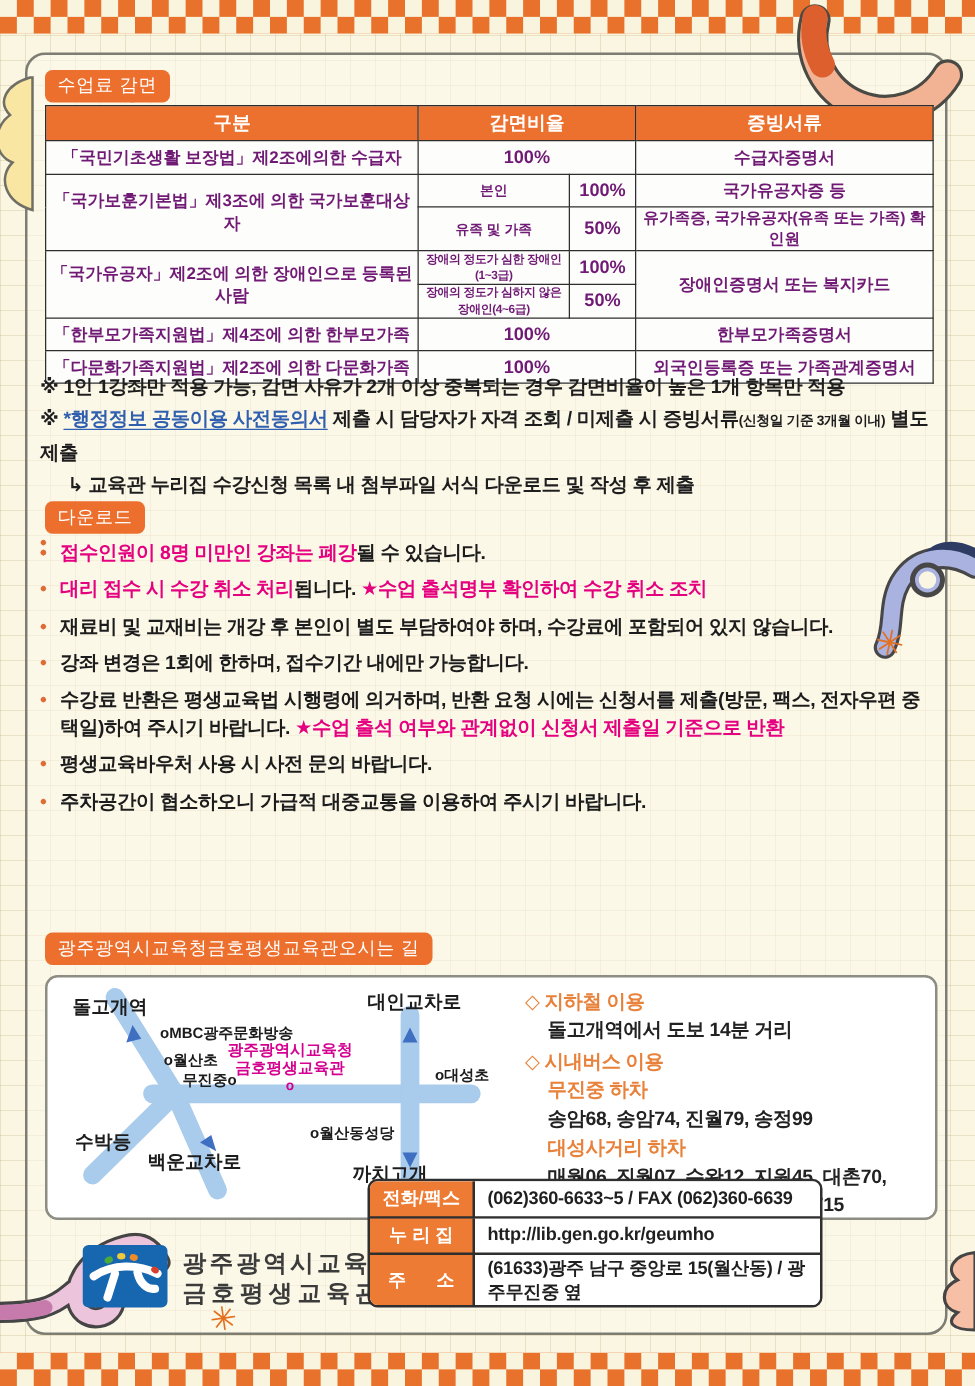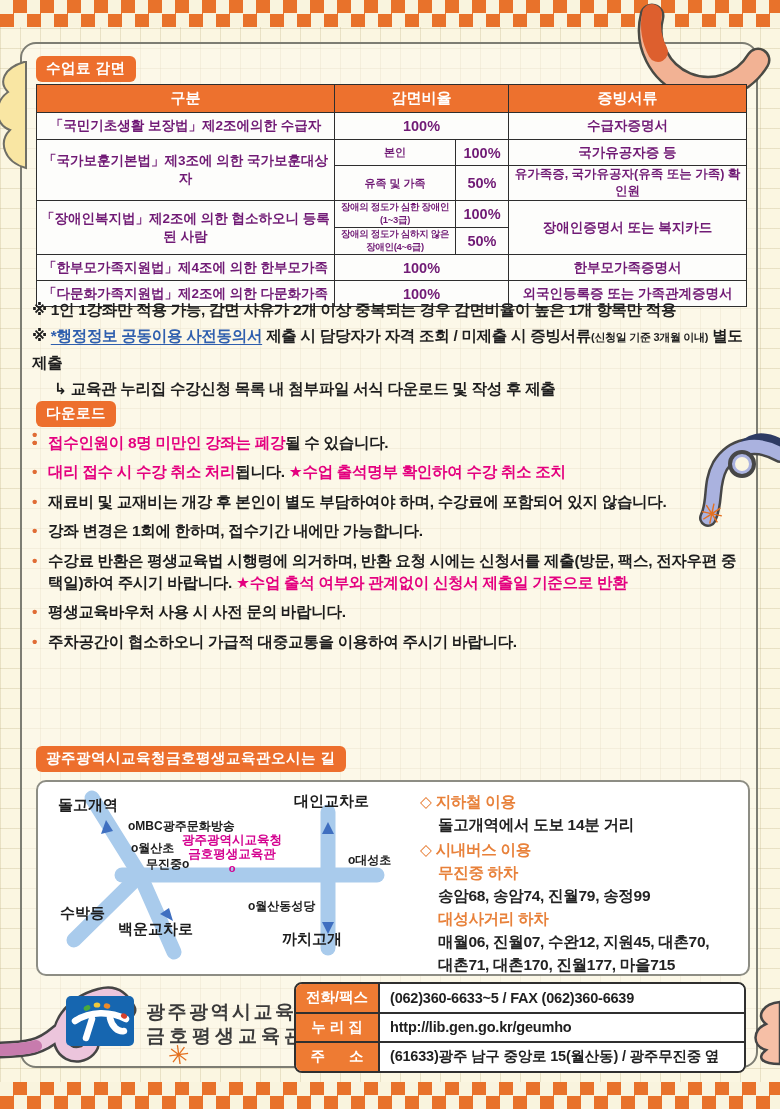--- a/index.html
+++ b/index.html
@@ -9,21 +9,21 @@
     background-image:
       repeating-linear-gradient(0deg, rgba(190,176,130,.30) 0 1px, transparent 1px 20px),
       repeating-linear-gradient(90deg, rgba(190,176,130,.30) 0 1px, transparent 1px 20px);}
   .checker{position:absolute;left:0;width:780px;height:27px;
     background:repeating-conic-gradient(#E8722B 0% 25%, #F9F4DE 0% 50%);
     background-size:27px 27px;}
   .checker.top{top:0;}
   .checker.bottom{top:1082px;}
   .card{position:absolute;left:20px;top:42px;width:734px;height:1022px;
     border:2px solid #7d7d73;border-radius:16px;background:rgba(253,250,238,.55);}
-  .badge{position:absolute;background:#ED6F2D;color:#fff;font-weight:bold;
+  .badge{position:absolute;background:#ED6F2D;color:#fff;font-weight:normal;
     font-size:14.5px;padding:3px 10px 4px;border-radius:6px;letter-spacing:.5px;white-space:nowrap;}
   
   table.fee{position:absolute;left:36px;top:84px;width:710px;border-collapse:collapse;table-layout:fixed;
     background:#FDFDFB;}
   table.fee th,table.fee td{border:1.7px solid #2e2e2e;text-align:center;vertical-align:middle;
     color:#701a75;font-weight:bold;padding:0 2px;overflow:hidden;}
   table.fee th{background:#ED712E;color:#fff;font-size:15px;height:27px;}
   td.cat{font-size:13.5px;}
   td.rate{font-size:14.5px;}
   td.doc{font-size:13.5px;}
@@ -46,21 +46,21 @@
   .mapbox{position:absolute;left:36px;top:780px;width:710px;height:192px;background:#fff;
     border:2px solid #8d8d84;border-radius:10px;}
   .transit{position:absolute;left:420px;top:788px;width:320px;font-weight:bold;
     font-size:15.5px;color:#222;letter-spacing:-.3px;}
   .transit .t-title{color:#E8813A;margin-top:2px;line-height:23px;}
   .transit .t-sub{color:#E8813A;padding-left:18px;line-height:23px;}
   .transit .t-body{padding-left:18px;line-height:23px;}
   
   .org{position:absolute;left:146px;top:1000px;font-size:19px;font-weight:800;color:#3b3b3b;
     line-height:24px;letter-spacing:2.5px;white-space:nowrap;}
-  table.contact{position:absolute;left:294px;top:982px;width:452px;border-collapse:separate;border-spacing:0;
+  table.contact{position:absolute;left:294px;top:943px;width:364px;border-collapse:separate;border-spacing:0;
     border:2px solid #2f2f2f;border-radius:8px;overflow:hidden;table-layout:fixed;background:#fff;}
   table.contact td{height:25.5px;font-weight:bold;font-size:14.5px;vertical-align:middle;}
   table.contact td.lbl{background:#EE7B33;color:#fff;text-align:center;width:80px;
     border-bottom:2px solid #2f2f2f;border-right:2px solid #2f2f2f;white-space:pre;}
   table.contact td.val{background:#fff;color:#1f1f1f;padding-left:10px;
     border-bottom:2px solid #2f2f2f;letter-spacing:-.2px;}
   table.contact tr:last-child td{border-bottom:none;}
   .sparkle{position:absolute;color:#E4701F;font-weight:bold;}
   .deco{position:absolute;pointer-events:none;}
 </style>
@@ -134,21 +134,21 @@
       <td class="sub">본인</td>
       <td class="rate">100%</td>
       <td class="doc">국가유공자증 등</td>
     </tr>
     <tr class="h26">
       <td class="sub">유족 및 가족</td>
       <td class="rate">50%</td>
       <td class="doc" style="font-size:12.5px">유가족증, 국가유공자(유족 또는 가족) 확인원</td>
     </tr>
     <tr class="h26">
-      <td class="cat" rowspan="2">「장애인복지법」제2조에 의한 협소하오니 등록된 사람</td>
+      <td class="cat" rowspan="2">「국가유공자」제2조에 의한 장애인으로 등록된 사람</td>
       <td class="subsmall">장애의 정도가 심한 장애인(1~3급)</td>
       <td class="rate">100%</td>
       <td class="doc" rowspan="2">장애인증명서 또는 복지카드</td>
     </tr>
     <tr class="h26">
       <td class="subsmall">장애의 정도가 심하지 않은장애인(4~6급)</td>
       <td class="rate">50%</td>
     </tr>
     <tr class="h26">
       <td class="cat">「한부모가족지원법」제4조에 의한 한부모가족</td>

